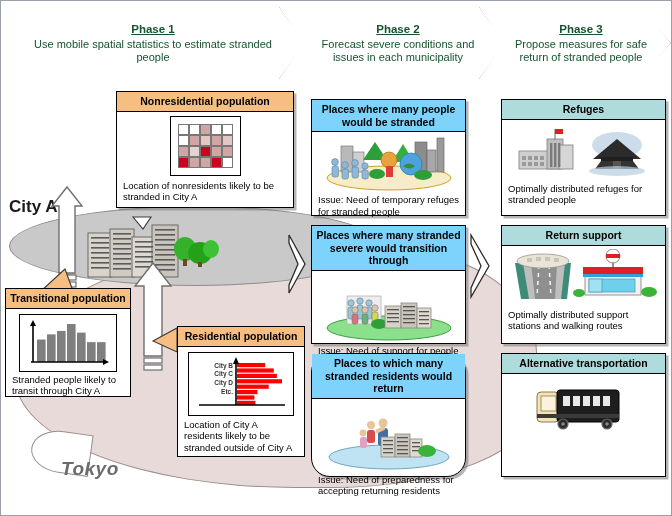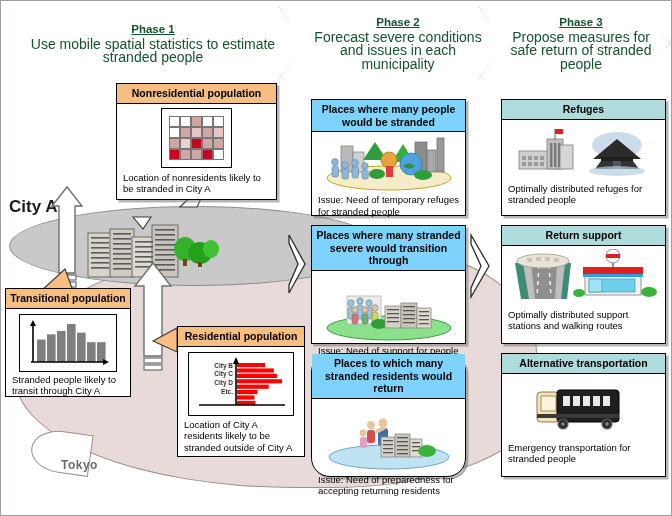--- a/index.html
+++ b/index.html
@@ -23,21 +23,21 @@
   .phase .pshape{
     position:absolute;inset:0;
     background:#C00000;
   }
   .phase .pinner{
     position:absolute;left:0;top:0;right:0;bottom:0;
     background:#fff;
   }
   .phase .ptext{position:relative;z-index:3;padding:0 14px;}
   .phase-title{font-size:11.5px;font-weight:bold;text-decoration:underline;line-height:15px;margin-bottom:1px;}
-  .phase-sub{font-size:14px;line-height:13.5px;}
+  .phase-sub{font-size:11px;line-height:13.5px;}
 
   
   .clipA{ -webkit-clip-path:polygon(0 0, calc(100% - 34px) 0, 100% 50%, calc(100% - 34px) 100%, 0 100%);
           clip-path:polygon(0 0, calc(100% - 34px) 0, 100% 50%, calc(100% - 34px) 100%, 0 100%);}
   .clipB{ -webkit-clip-path:polygon(0 0, calc(100% - 34px) 0, 100% 50%, calc(100% - 34px) 100%, 0 100%, 26px 50%);
           clip-path:polygon(0 0, calc(100% - 34px) 0, 100% 50%, calc(100% - 34px) 100%, 0 100%, 26px 50%);}
   .inA{ left:3px;top:3px;right:3px;bottom:3px;
         -webkit-clip-path:polygon(0 0, calc(100% - 32px) 0, 100% 50%, calc(100% - 32px) 100%, 0 100%);
         clip-path:polygon(0 0, calc(100% - 32px) 0, 100% 50%, calc(100% - 32px) 100%, 0 100%);}
   .inB{ left:3px;top:3px;right:3px;bottom:3px;
@@ -53,21 +53,21 @@
   }
   .landnotch{
     position:absolute;left:30px;top:430px;width:58px;height:40px;
     background:#fff;border:1px solid #9b8f8d;
     border-radius:50% 0 0 50%;
     transform:rotate(8deg);
     z-index:2;
   }
   .tokyo-label{
     position:absolute;left:60px;top:457px;z-index:4;
-    font-size:12px;font-weight:bold;color:#6b6b6b;
+    font-size:19px;font-weight:bold;color:#6b6b6b;font-style:italic;
     letter-spacing:.5px;
   }
 
   
   .cityellipse{
     position:absolute;left:8px;top:205px;width:370px;height:78px;
     background:#C9C9C9;border:1px solid #8d8d8d;border-radius:50%;
     z-index:3;
   }
   .cityA{
@@ -246,21 +246,21 @@
   </svg>
 
   <svg class="trees" width="46" height="34">
     <ellipse cx="12" cy="16" rx="11" ry="12" fill="#35B12B"></ellipse>
     <ellipse cx="27" cy="20" rx="12" ry="11" fill="#25A01B"></ellipse>
     <ellipse cx="38" cy="16" rx="8" ry="9" fill="#3EC233"></ellipse>
     <rect x="10" y="26" width="4" height="7" fill="#6b4a1f"></rect>
     <rect x="25" y="29" width="4" height="5" fill="#6b4a1f"></rect>
   </svg>
 
-  <div class="card" style="left:115px;top:82px;width:161px;height:117px;">
+  <div class="card" style="left:115px;top:90px;width:178px;height:117px;">
     <div class="card-hd hd-orange">Nonresidential population</div>
     <div class="card-body" style="padding-top:4px;">
       <div style="text-align:center;">
         <span class="gridbox">
           <span class="grid5" id="heatgrid">
               <div style="background: rgb(255, 255, 255);"></div>
               <div style="background: rgb(255, 255, 255);"></div>
               <div style="background: rgb(207, 166, 164);"></div>
               <div style="background: rgb(255, 255, 255);"></div>
               <div style="background: rgb(255, 255, 255);"></div>
@@ -558,17 +558,16 @@
               <rect x="74" y="12" width="7" height="10"></rect>
             <rect x="84" y="12" width="7" height="10"></rect>
           </g>
           <rect x="18" y="30" width="82" height="4" fill="#3a3a3a"></rect>
           <circle cx="44" cy="40" r="5" fill="#2b2b2b" stroke="#666" stroke-width="1.2"></circle>
           <circle cx="88" cy="40" r="5" fill="#2b2b2b" stroke="#666" stroke-width="1.2"></circle>
           <circle cx="44" cy="40" r="1.8" fill="#888"></circle>
           <circle cx="88" cy="40" r="1.8" fill="#888"></circle>
         </g>
       </svg>
-      <div class="card-cap" style="margin-top:10px;">Emergency transportation for stranded people</div>
     </div>
   </div>
 
 </div>
 
 </body></html>

